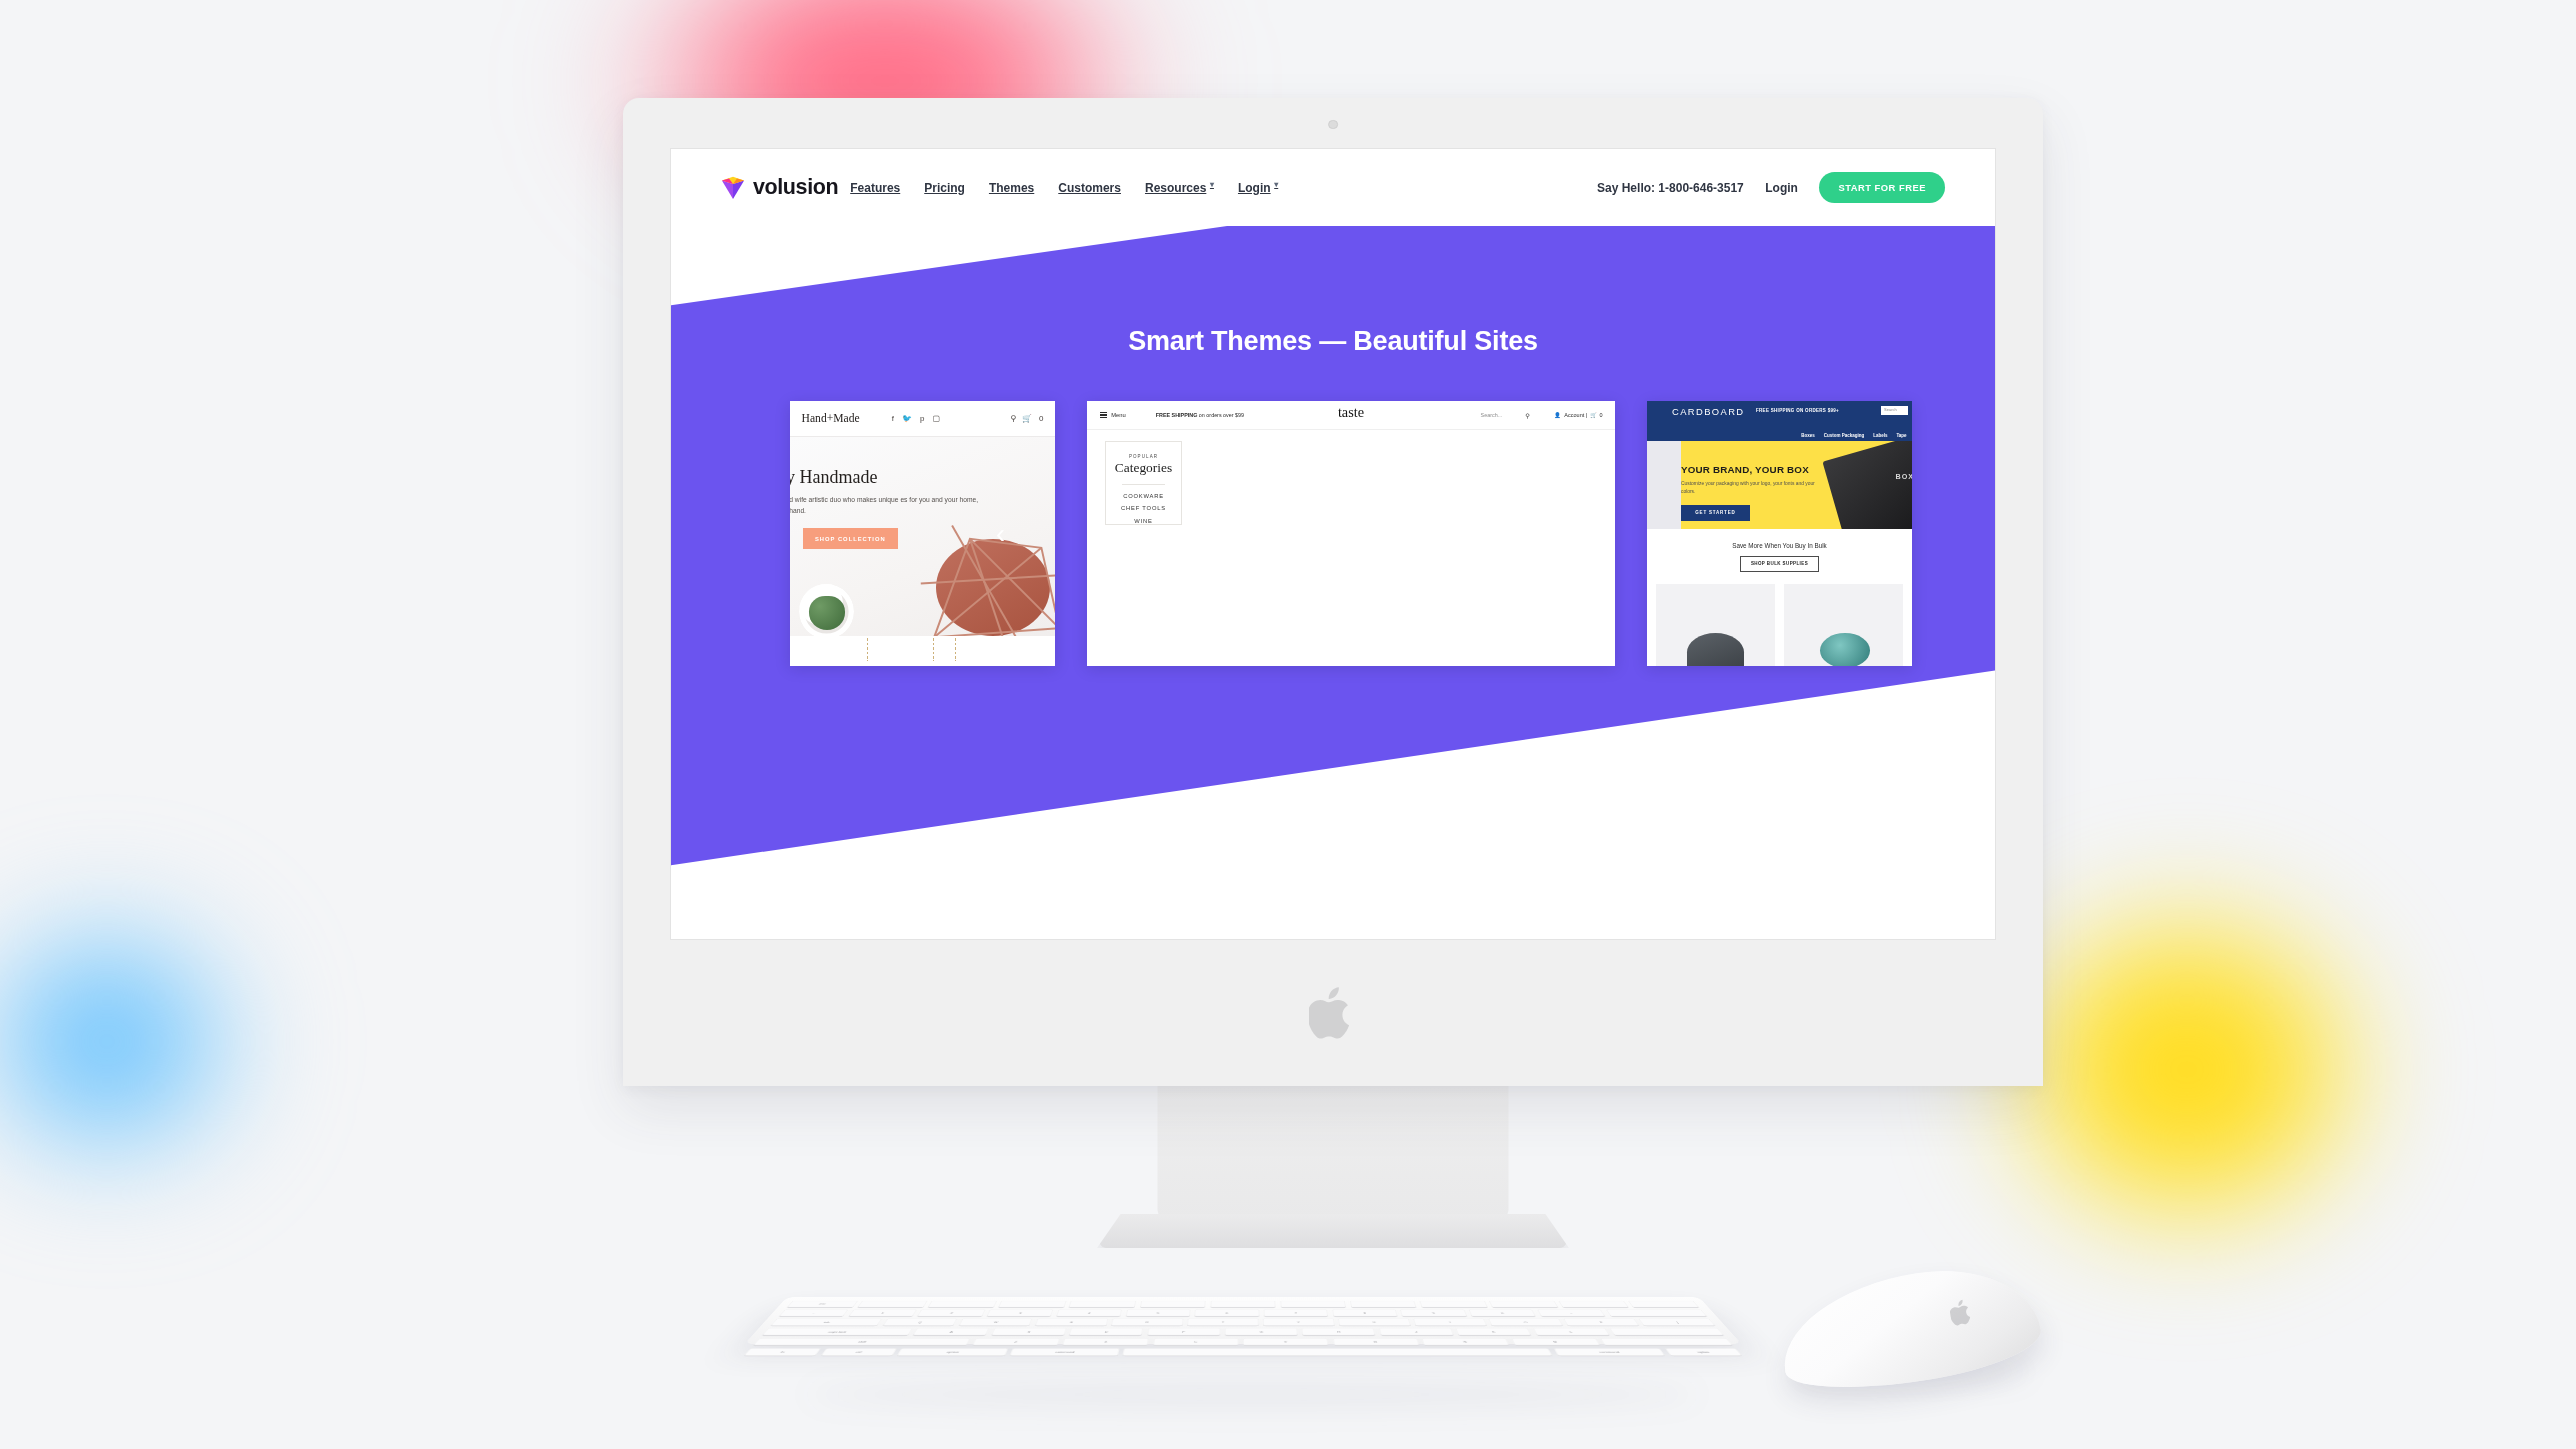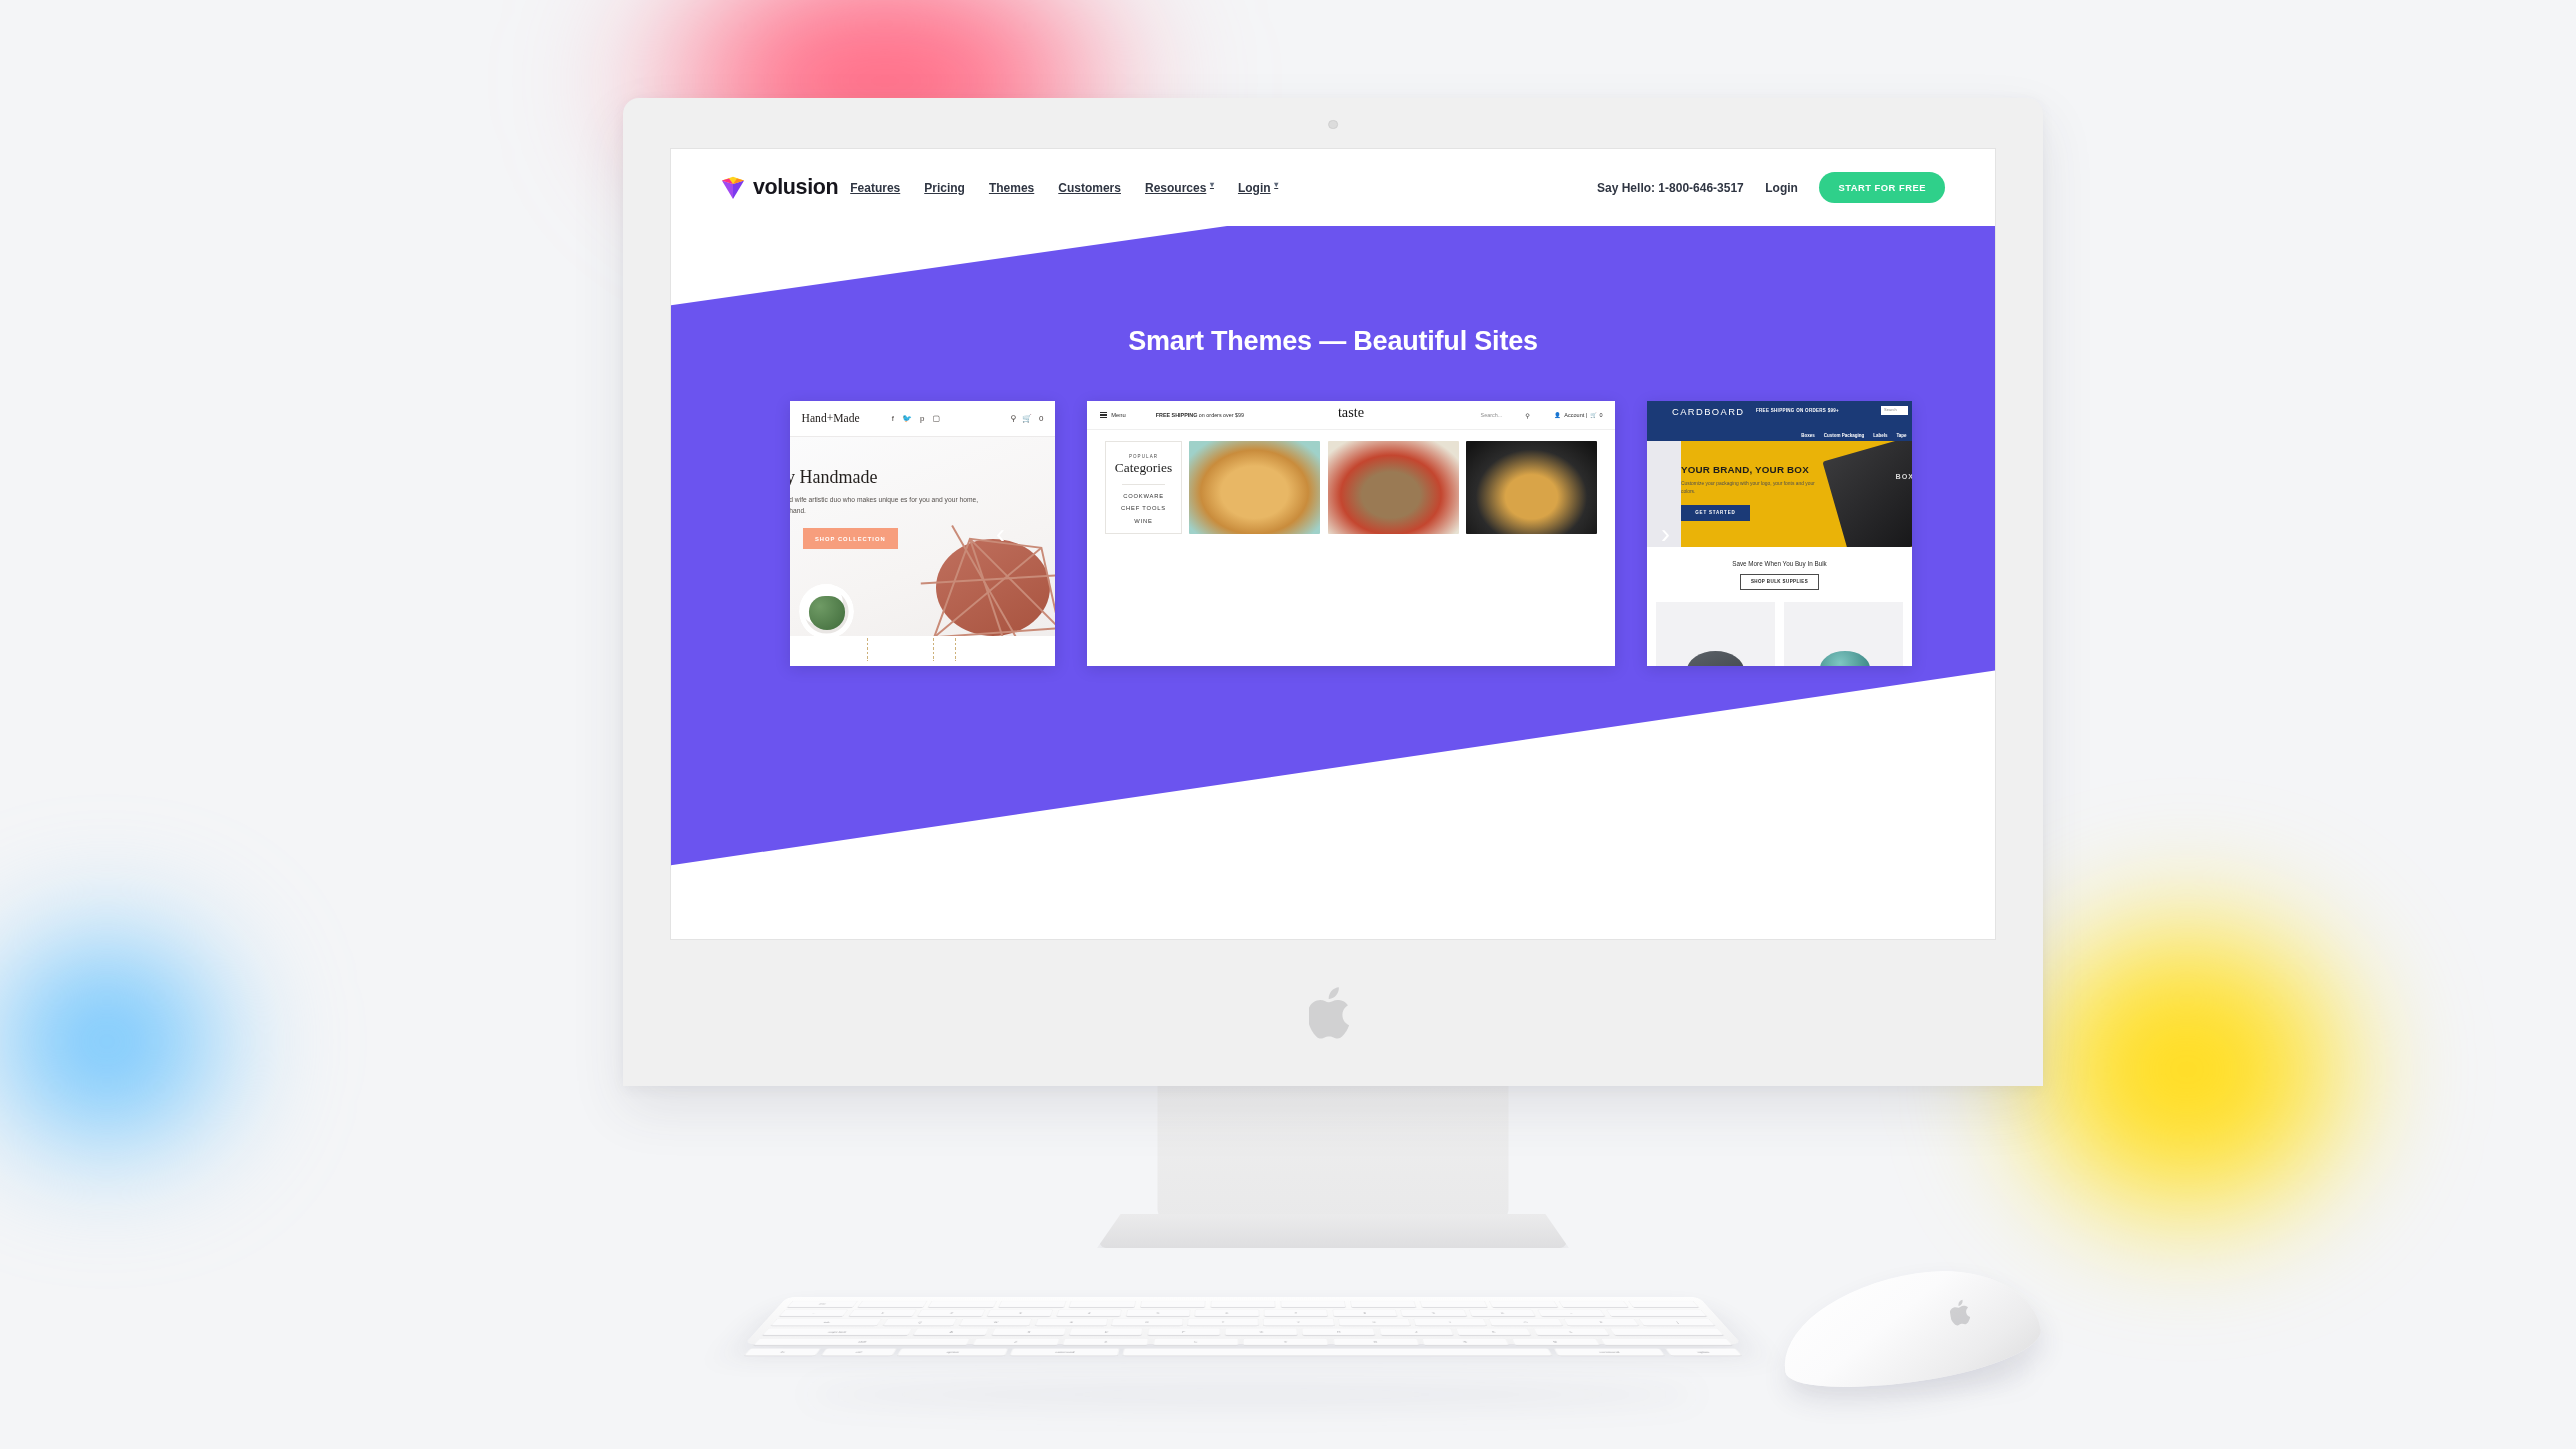--- a/index.html
+++ b/index.html
@@ -245,21 +245,21 @@
     position: absolute; left: 0; top: 30px; width: 100%; text-align: center; z-index: 3;
   }
   #taste-kicker { color: #efeeec; font-size: 9.8px; letter-spacing: 2.7px; font-weight: 300; }
   #taste-headline {
     font-family: "Liberation Serif", serif; color: #fff; font-size: 23px; margin-top: 1.8px; letter-spacing: 0.4px;
   }
   #taste-btn {
     margin-top: 10.7px; display: inline-block; background: #f7f6f3; color: #2a2a2a;
     font-size: 6.3px; letter-spacing: 1.4px; padding: 6.3px 19.7px; cursor: pointer; font-weight: 600;
   }
-  #taste-lower { height: 104px; background: #fff; display: flex; gap: 7.2px; padding: 10.7px 18px 0 18px; }
+  #taste-lower { height: 104px; background: #fff; display: flex; gap: 7.2px; padding: 10.7px 18px 0 18px; flex-direction: column; }
   #taste-cat {
     width: 77px; border: 0.9px solid #e6e4e0; text-align: center; padding-top: 12.5px; background:#fff;
   }
   #taste-cat-kicker { font-size: 4.5px; letter-spacing: 1.1px; color: #4a4a4a; }
   #taste-cat-title { font-family: "Liberation Serif", serif; font-size: 13.4px; color: #1c1c1c; margin-top: 0.9px; }
   #taste-cat hr { border: none; border-top: 0.9px solid #e6e4e0; margin: 8px 16px; }
   .taste-cat-item { font-size: 5.8px; letter-spacing: 0.8px; color: #333; margin-top: 6.3px; }
   .taste-thumb { flex: 1; height: 93px; border-radius: 0.9px; }
   #thumb-1 { background: radial-gradient(ellipse at 50% 55%, #e8b765 0 36%, #c98c3c 58%, #9fd1c9 85%); }
   #thumb-2 { background: radial-gradient(ellipse at 48% 58%, #9a7a54 0 30%, #c4462f 52%, #e8e2d3 84%); }
@@ -277,21 +277,21 @@
   }
   #cb-search {
     position: absolute; right: 3.6px; top: 4.5px; width: 27px; height: 9.8px;
     background: #fff; font-size: 4px; color: #8a8a8a; padding: 1.8px 0 0 2.7px;
   }
   #cb-nav {
     position: absolute; right: 5.4px; bottom: 2.7px; display: flex; gap: 9px;
     color: #fff; font-size: 4.5px; font-weight: 700;
   }
   #cb-hero {
-    height: 106px; background: #eab308; position: relative; overflow: hidden;
+    height: 88px; background: #fde047; position: relative; overflow: hidden;
     padding: 23px 0 0 34px;
   }
   #cb-hero::before {
     content:''; position: absolute; left: 0; top: 0; width: 34px; height: 100%; background: #e9e9ee;
   }
   #cb-title { font-size: 9.8px; font-weight: 800; color: #1d1d1d; letter-spacing: 0.2px; }
   #cb-sub { font-size: 4.9px; color: #4f4f4f; line-height: 1.6; margin-top: 5.4px; width: 134px; }
   #cb-btn {
     margin-top: 9px; display: inline-block; background: #1b3a77; color: #fff;
     font-size: 4.5px; font-weight: 700; letter-spacing: 0.8px; padding: 5.4px 14.3px; cursor: pointer;

